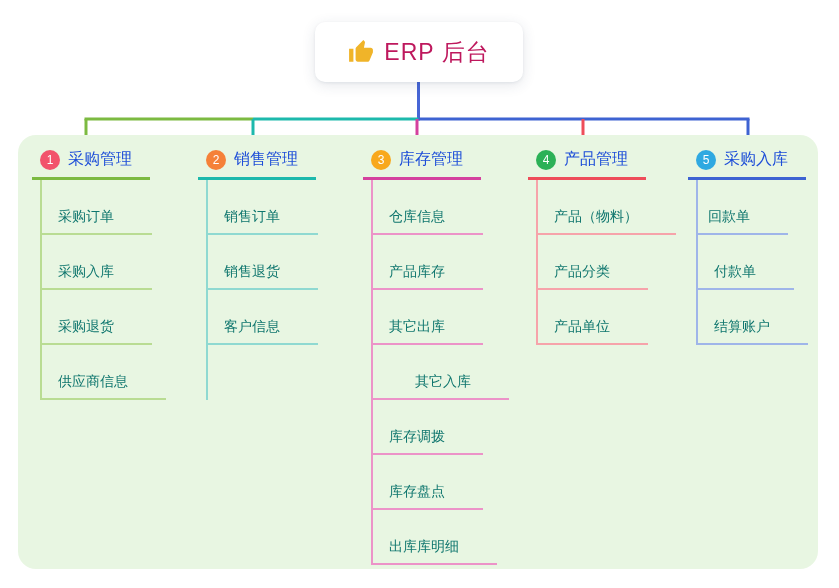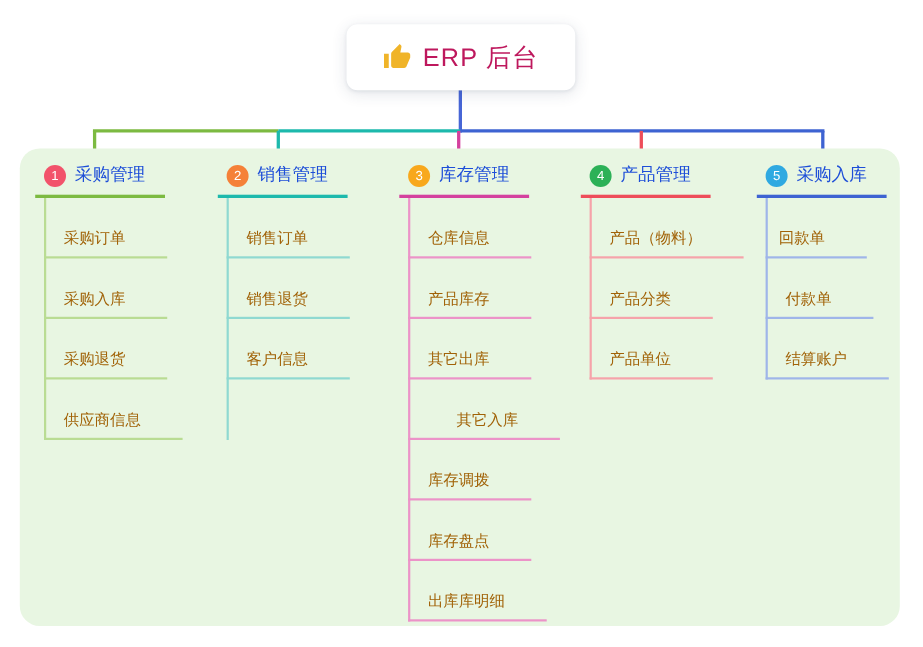--- a/index.html
+++ b/index.html
@@ -38,21 +38,21 @@
   }
   .branch-label{font-size:16px;color:#1d4ed8;white-space:nowrap;}
   .items{position:relative;}
   .vline{position:absolute;left:8px;top:0;width:2px;}
   .item{
     box-sizing:border-box;height:55px;margin-left:8px;
     display:flex;align-items:flex-end;
     width:max-content;padding:0 38px 7px 18px;
     border-bottom:2px solid;
   }
-  .item-label{font-size:14px;color:#a16207;white-space:nowrap;margin-top:40px;}
+  .item-label{font-size:14px;color:#0f766e;white-space:nowrap;margin-top:40px;}
 </style>
 </head>
 <body>
 
 <div class="canvas" style="background: rgb(255, 255, 255);">
 
   <svg class="connectors" width="839" height="588" id="connector-svg">
       <line x1="418.5" y1="82" x2="418.5" y2="120.5" stroke="#4766d6" stroke-width="3"></line>
       <line x1="84.5" y1="119" x2="253" y2="119" stroke="#7cba41" stroke-width="3"></line>
       <line x1="253" y1="119" x2="418.5" y2="119" stroke="#1db9ac" stroke-width="3"></line>

